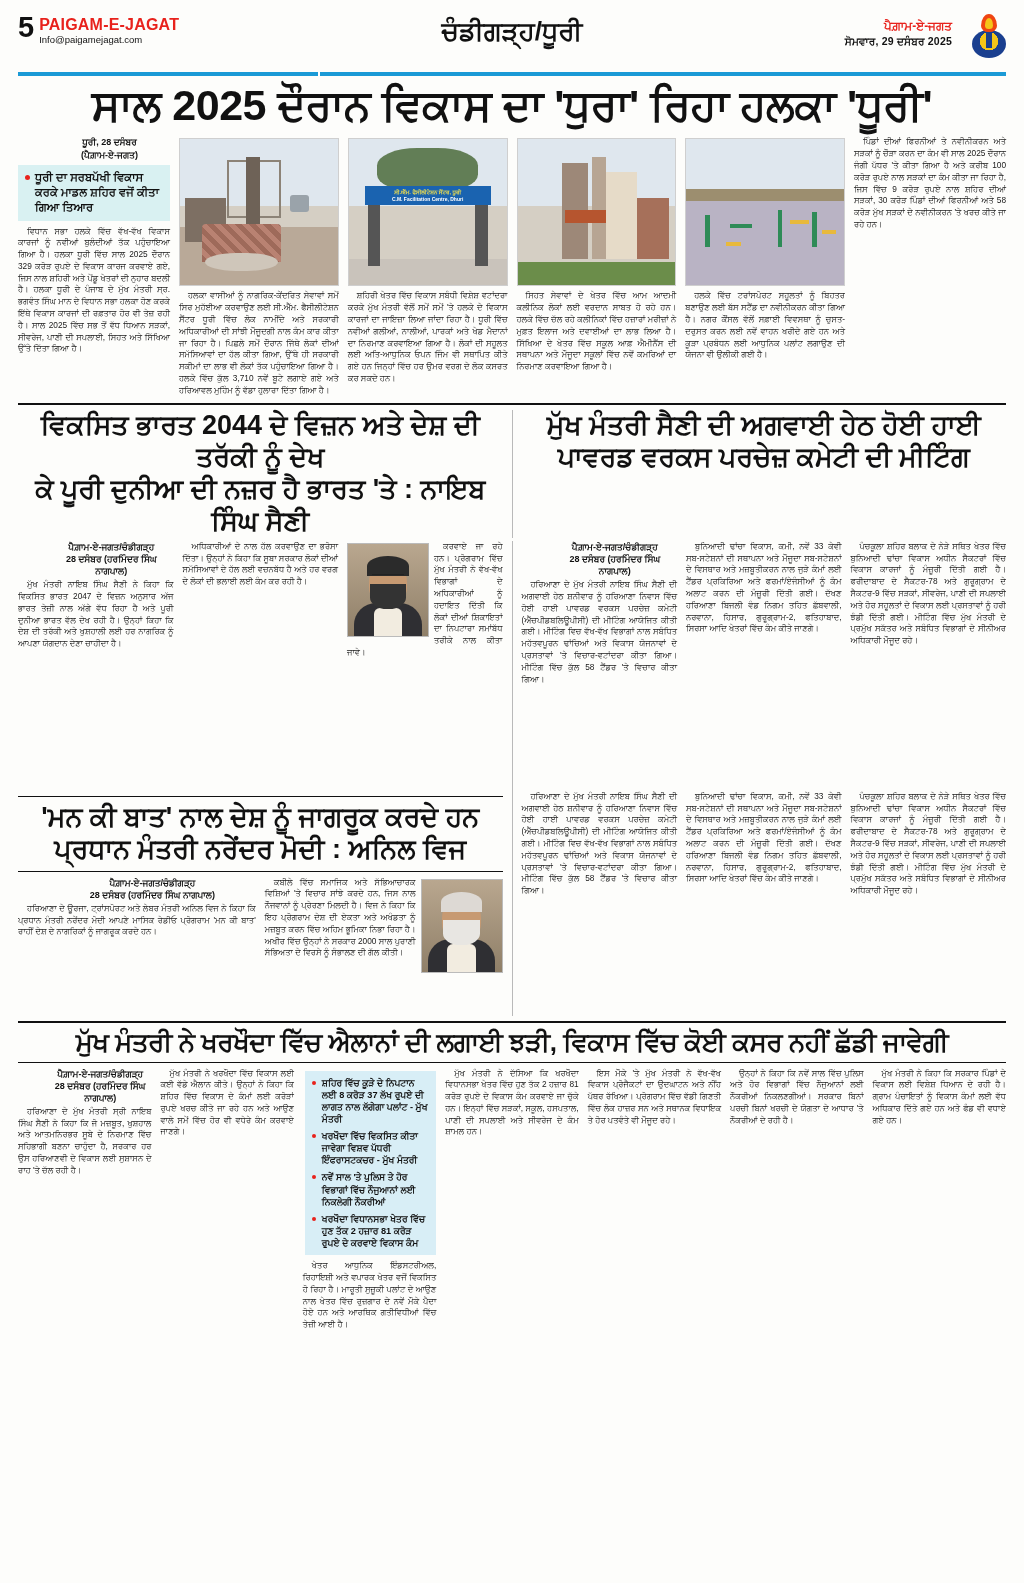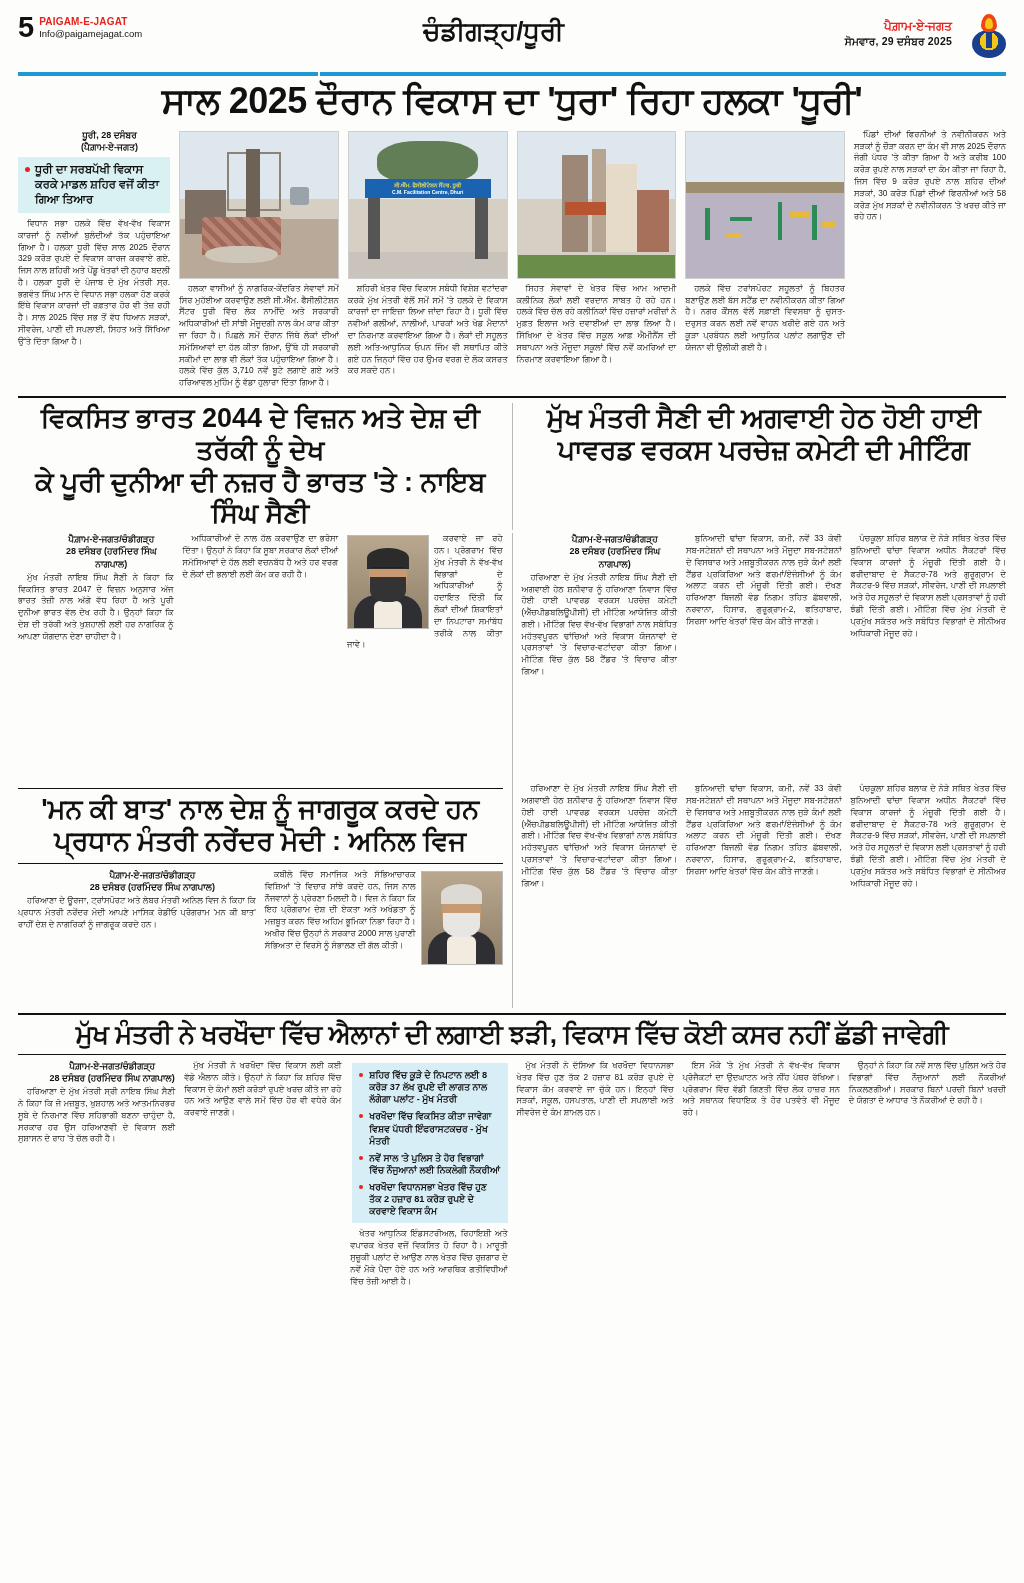--- a/index.html
+++ b/index.html
@@ -11,21 +11,21 @@
     color:#111;
     overflow:hidden;
   }
   .page { width:1024px; height:1583px; padding:14px 18px 8px 18px; position:relative; }
 
   
   .masthead { display:flex; align-items:flex-start; justify-content:space-between; height:54px; }
   .mh-left { display:flex; align-items:flex-start; gap:6px; }
   .pageno { font-size:29px; font-weight:bold; line-height:0.92; letter-spacing:-1px; }
   .mh-brand { padding-top:2px; }
-  .mh-name { color:#e8221c; font-weight:bold; font-size:10px; letter-spacing:0.2px; line-height:1.15; }
+  .mh-name { color:#e8221c; font-weight:bold; font-size:16px; letter-spacing:0.2px; line-height:1.15; }
   .mh-mail { font-size:9.5px; color:#111; line-height:1.2; }
   .mh-center { flex:1; text-align:center; padding-top:2px; }
   .mh-center .sec { font-size:26px; font-weight:bold; letter-spacing:0px; }
   .mh-right { text-align:right; display:flex; align-items:flex-start; gap:20px; }
   .mh-right .txts { text-align:right; padding-top:5px; }
   .mh-logo-txt { color:#e8221c; font-weight:bold; font-size:12px; line-height:1.3; }
   .mh-date { font-size:10.5px; font-weight:bold; color:#111; letter-spacing:0.2px; }
   .torch { width:34px; height:44px; position:relative; }
   .torch .disc { position:absolute; left:0; bottom:0; width:34px; height:28px; border-radius:50%;
      background:radial-gradient(circle at 50% 40%, #f5c518 0 38%, #1a3f8f 39% 100%); }
@@ -33,21 +33,21 @@
   .torch .flame { position:absolute; left:9px; top:0px; width:16px; height:18px; background:#ef4511;
      border-radius:50% 50% 45% 45% / 65% 65% 35% 35%; }
   .torch .flame:after{ content:""; position:absolute; left:4px; top:4px; width:8px; height:11px;
      background:#f5c518; border-radius:50% 50% 45% 45% / 65% 65% 35% 35%; }
 
   .rule-blue { height:4px; background:#1b9ad6; margin-top:4px; position:relative; }
   .rule-blue:before { content:""; position:absolute; left:300px; top:0; width:2px; height:4px; background:#fff; }
 
   
   .mainhead {
-    font-size:36px; font-weight:bold; text-align:center; letter-spacing:-0.5px;
+    font-size:43px; font-weight:bold; text-align:center; letter-spacing:-0.5px;
     line-height:1.08; margin:6px 0 8px 0; white-space:nowrap;
   }
   .sechead {
     font-size:27px; font-weight:bold; text-align:center; line-height:1.18;
   }
   .bandhead {
     font-size:26px; font-weight:bold; text-align:center; letter-spacing:-0.4px;
     line-height:1.1; white-space:nowrap;
   }
   .hr-thin { border:0; border-top:1px solid #111; margin:5px 0; }
@@ -413,15 +413,20 @@
     <div class="col">
       <div class="body">
           <p>ਇਸ ਮੌਕੇ 'ਤੇ ਮੁੱਖ ਮੰਤਰੀ ਨੇ ਵੱਖ-ਵੱਖ ਵਿਕਾਸ ਪ੍ਰੋਜੈਕਟਾਂ ਦਾ ਉਦਘਾਟਨ ਅਤੇ ਨੀਂਹ ਪੱਥਰ ਰੱਖਿਆ। ਪ੍ਰੋਗਰਾਮ ਵਿੱਚ ਵੱਡੀ ਗਿਣਤੀ ਵਿੱਚ ਲੋਕ ਹਾਜ਼ਰ ਸਨ ਅਤੇ ਸਥਾਨਕ ਵਿਧਾਇਕ ਤੇ ਹੋਰ ਪਤਵੰਤੇ ਵੀ ਮੌਜੂਦ ਰਹੇ।</p>
         </div>
     </div>
     <div class="col">
       <div class="body">
           <p>ਉਨ੍ਹਾਂ ਨੇ ਕਿਹਾ ਕਿ ਨਵੇਂ ਸਾਲ ਵਿੱਚ ਪੁਲਿਸ ਅਤੇ ਹੋਰ ਵਿਭਾਗਾਂ ਵਿੱਚ ਨੌਜੁਆਨਾਂ ਲਈ ਨੌਕਰੀਆਂ ਨਿਕਲਣਗੀਆਂ। ਸਰਕਾਰ ਬਿਨਾਂ ਪਰਚੀ ਬਿਨਾਂ ਖਰਚੀ ਦੇ ਯੋਗਤਾ ਦੇ ਆਧਾਰ 'ਤੇ ਨੌਕਰੀਆਂ ਦੇ ਰਹੀ ਹੈ।</p>
         </div>
     </div>
+    <div class="col">
+      <div class="body">
+          <p>ਮੁੱਖ ਮੰਤਰੀ ਨੇ ਕਿਹਾ ਕਿ ਸਰਕਾਰ ਪਿੰਡਾਂ ਦੇ ਵਿਕਾਸ ਲਈ ਵਿਸ਼ੇਸ਼ ਧਿਆਨ ਦੇ ਰਹੀ ਹੈ। ਗ੍ਰਾਮ ਪੰਚਾਇਤਾਂ ਨੂੰ ਵਿਕਾਸ ਕੰਮਾਂ ਲਈ ਵੱਧ ਅਧਿਕਾਰ ਦਿੱਤੇ ਗਏ ਹਨ ਅਤੇ ਫੰਡ ਵੀ ਵਧਾਏ ਗਏ ਹਨ।</p>
+        </div>
+    </div>
   </div>
 
 </div>
 
 </body></html>

